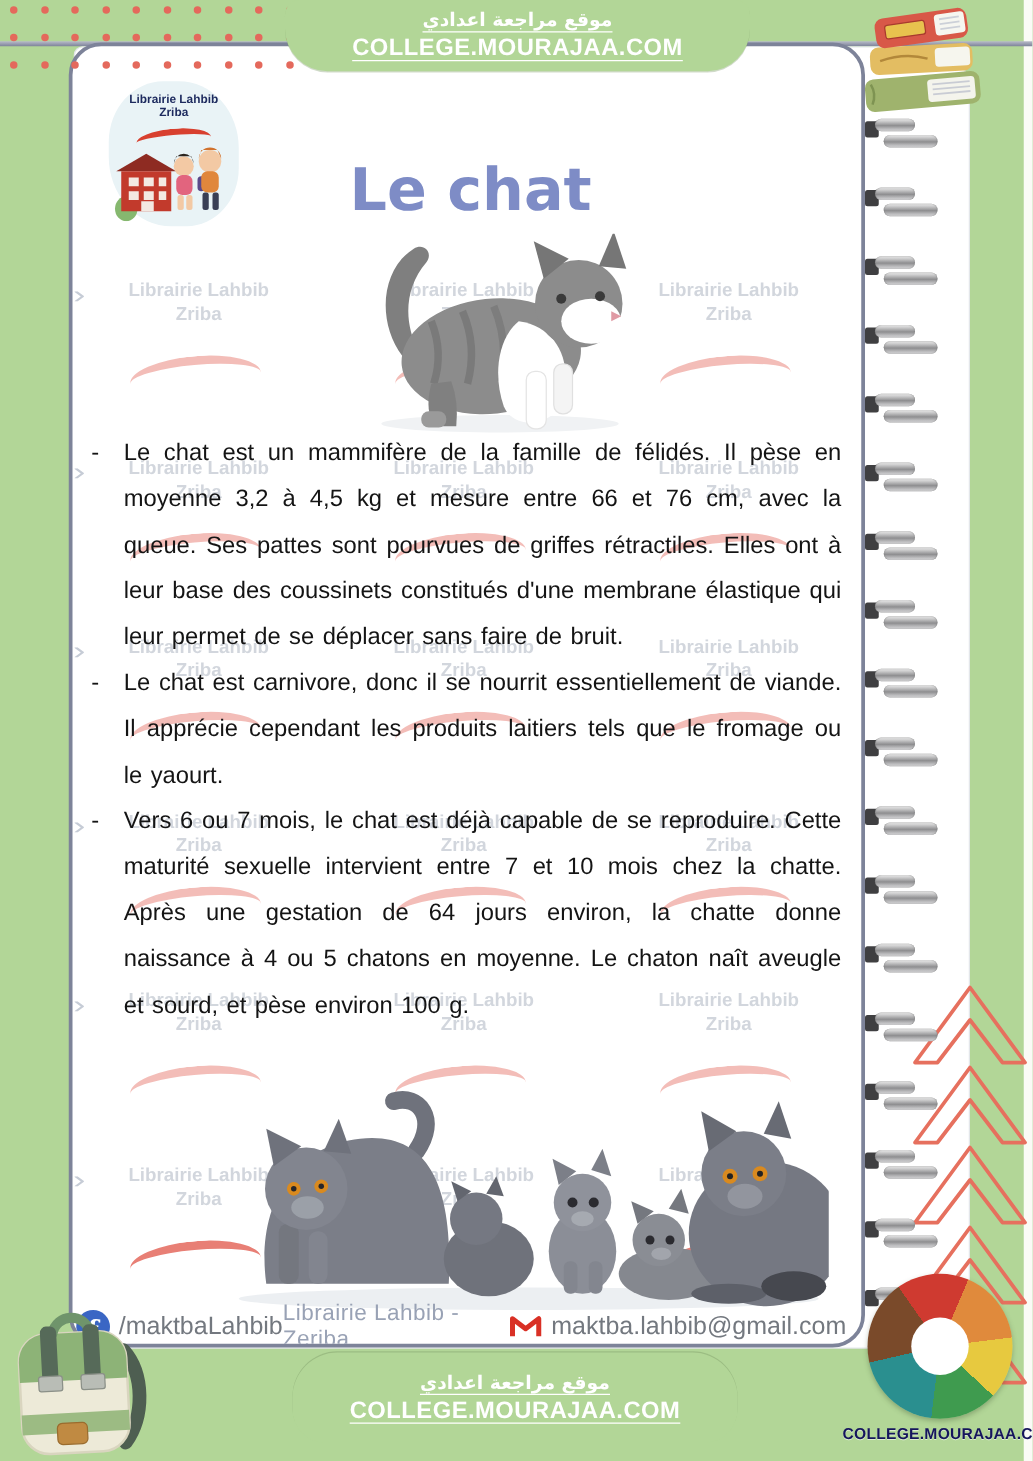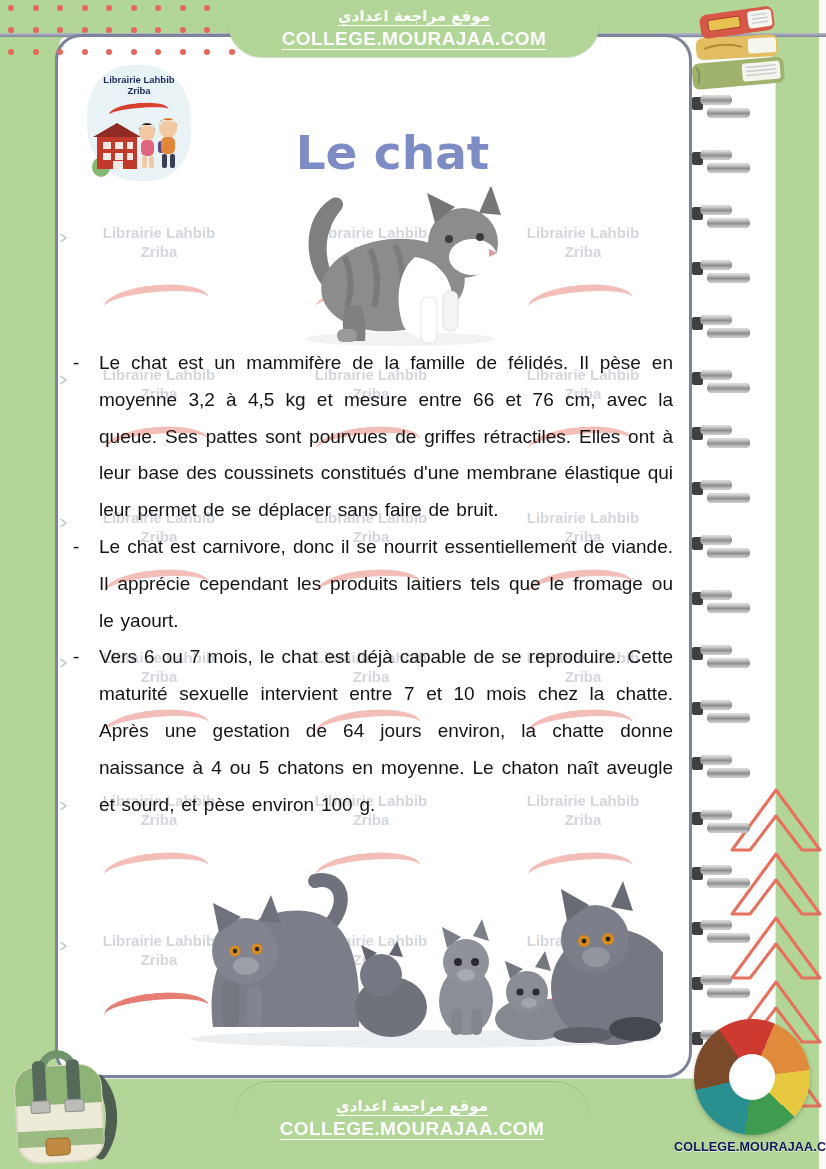--- a/index.html
+++ b/index.html
@@ -34,21 +34,21 @@
     border-radius:50%;border-top:5px solid #d8402f;transform:rotate(-5deg);}
   .brand-card svg{position:absolute;left:4px;top:50px;}
   
   .badge{position:absolute;left:203px;top:38px;width:274px;height:44px;
     background:#8d96cd;border:1px solid #7b84bd;border-radius:14px;
     display:flex;align-items:center;justify-content:center;z-index:1;
     box-shadow:3px 4px 5px rgba(100,105,135,.5);}
   .badge span{color:#fff;font-weight:bold;font-size:22px;
     font-family:"DejaVu Sans","Liberation Sans",sans-serif;
     text-shadow:1px 2px 1px rgba(70,75,110,.6);}
-  .lesson-title{position:absolute;left:16px;top:88px;width:637px;margin:0;text-align:center;
+  .lesson-title{position:absolute;left:0;top:88px;width:637px;margin:0;text-align:center;
     font-family:"DejaVu Sans","Liberation Sans",sans-serif;
     font-size:47px;font-weight:bold;color:#7e8cc6;z-index:1;}
   
   .kitten-fig{position:absolute;left:217px;top:150px;z-index:1;}
   .cats-fig{position:absolute;left:125px;top:822px;z-index:1;}
   
   .bullets{position:absolute;left:11px;top:308px;width:604px;z-index:1;
     font-size:19px;line-height:36.8px;color:#141414;}
   .bullet{display:flex;}
   .bullet .dash{width:30px;flex:0 0 30px;padding-left:4px;box-sizing:border-box;}
@@ -350,20 +350,29 @@
       <path d="M384,62 L378,30 L406,46 Z" fill="#686b74"></path>
       <path d="M428,48 L440,22 L450,52 Z" fill="#686b74"></path>
       <circle cx="401" cy="82" r="6" fill="#d98a1f"></circle>
         <circle cx="425" cy="80" r="6" fill="#d98a1f"></circle>
       <circle cx="401" cy="82" r="2.4" fill="#222"></circle>
         <circle cx="425" cy="80" r="2.4" fill="#222"></circle>
       <ellipse cx="413" cy="98" rx="14" ry="10" fill="#92959e"></ellipse>
     </svg>
   </div>
 
+  <div class="pfoot">
+    <div class="fb-ic">f</div>
+    <span class="fb-handle">/maktbaLahbib</span>
+    <span class="pf-center">Librairie Lahbib - Zeriba</span>
+    <svg class="gmail-ic" width="27" height="20" viewBox="0 0 27 20">
+      <path d="M3,18 L3,4 L13.5,12 L24,4 L24,18" stroke="#d93025" stroke-width="4" fill="none" stroke-linejoin="round"></path>
+    </svg>
+    <span class="pf-email">maktba.lahbib@gmail.com</span>
+  </div>
 </div>
 
 <div id="rings">
     <div class="ring" style="top: 95px;">
       <span class="cap"></span>
       <i class="t"></i>
       <i class="b"></i>
     </div>
     <div class="ring" style="top: 150px;">
       <span class="cap"></span>

